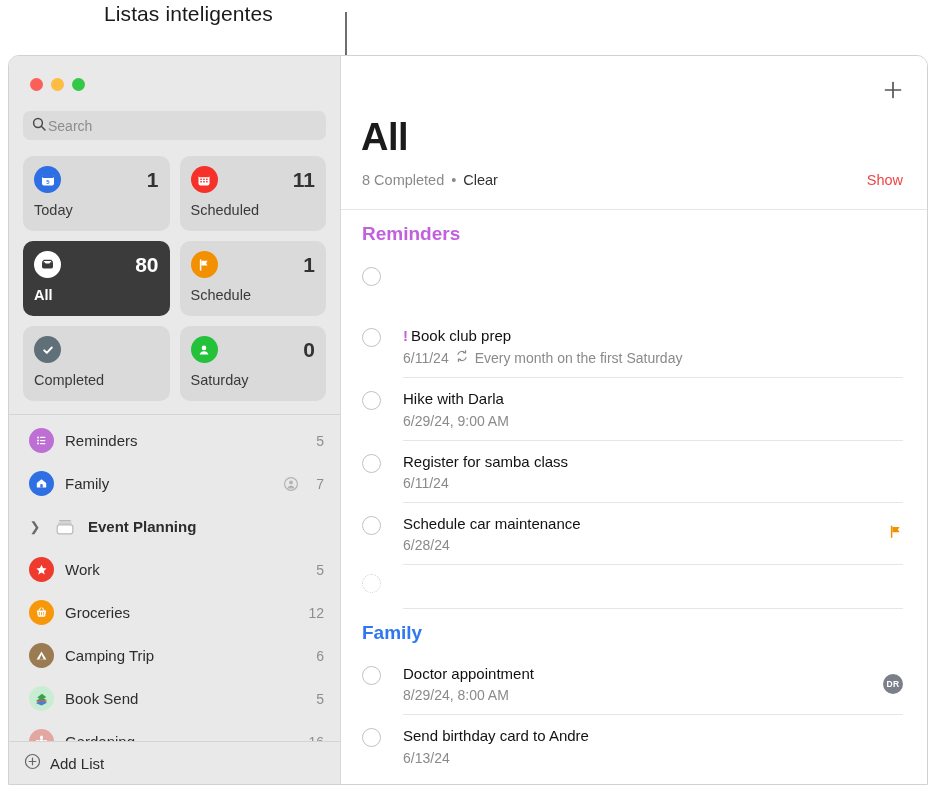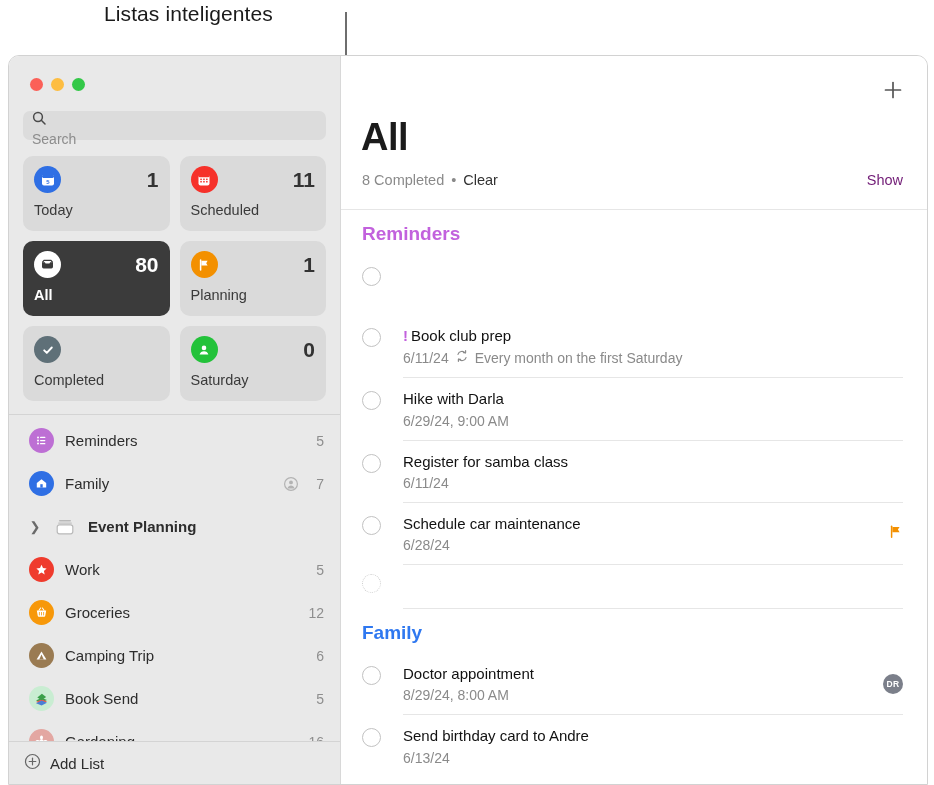--- a/index.html
+++ b/index.html
@@ -85,24 +85,23 @@
   .tl-red { background: #fb6058; }
   .tl-yellow { background: #fdbd41; }
   .tl-green { background: #33c848; }
 
   #search-wrap { padding: 20px 14px 0 14px; }
   #search-box {
     height: 29px;
     background: #dcdcdc;
     border-radius: 7px;
     display: flex;
-    align-items: flex-start;
+    align-items: center;
     padding: 0 9px;
     gap: 2px;
-    flex-direction: column;
   }
   #search-input {
     border: none;
     background: transparent;
     outline: none;
     font-family: "Liberation Sans", sans-serif;
     font-size: 14px;
     color: #2b2b2b;
     width: 100%;
   }
@@ -213,21 +212,21 @@
   }
   #meta-row {
     display: flex;
     align-items: baseline;
     padding: 13px 24px 21px 21px;
     border-bottom: 1px solid #e6e6e6;
   }
   #completed-text { font-size: 14.5px; color: #8a8a8a; }
   .dot-sep { font-size: 14.5px; color: #8a8a8a; margin: 0 7px; }
   #clear-btn { font-size: 14.5px; color: #333; cursor: default; }
-  #show-btn { margin-left: auto; font-size: 14.5px; color: #701a75; cursor: default; }
+  #show-btn { margin-left: auto; font-size: 14.5px; color: #ef4444; cursor: default; }
 
   #reminders-scroll { flex: 1; overflow: hidden; }
 
   .section-header {
     font-size: 19px;
     font-weight: bold;
     padding: 13px 0 9px 21px;
   }
   .rem-row {
     display: flex;
@@ -360,21 +359,21 @@
       <div class="smart-card">
         <div class="smart-top">
           <span class="sicon" style="background:#f39000">
             <svg width="16" height="16" viewBox="0 0 16 16">
               <path d="M4.6 3v10" stroke="#fff" stroke-width="1.5" stroke-linecap="round"></path>
               <path d="M5.4 3.8h6.2l-1.4 2.4 1.4 2.4H5.4z" fill="#fff"></path>
             </svg>
           </span>
           <span class="smart-count">1</span>
         </div>
-        <div class="smart-label">Planning</div>
+        <div class="smart-label">Schedule</div>
       </div>
 
       <div class="smart-card">
         <div class="smart-top">
           <span class="sicon" style="background:#5f7078">
             <svg width="16" height="16" viewBox="0 0 16 16">
               <path d="M4.2 8.3l2.6 2.6 5-5.4" fill="none" stroke="#fff" stroke-width="1.9" stroke-linecap="round" stroke-linejoin="round"></path>
             </svg>
           </span>
           <span class="smart-count"></span>

